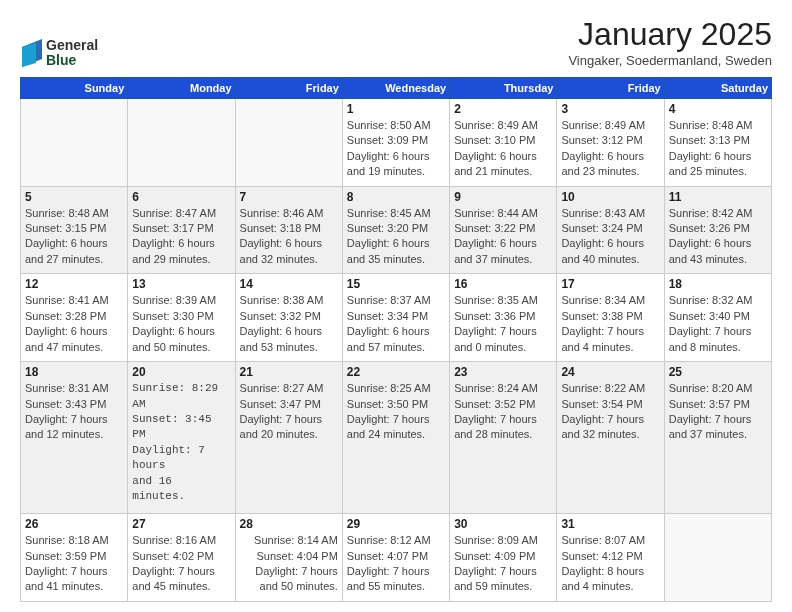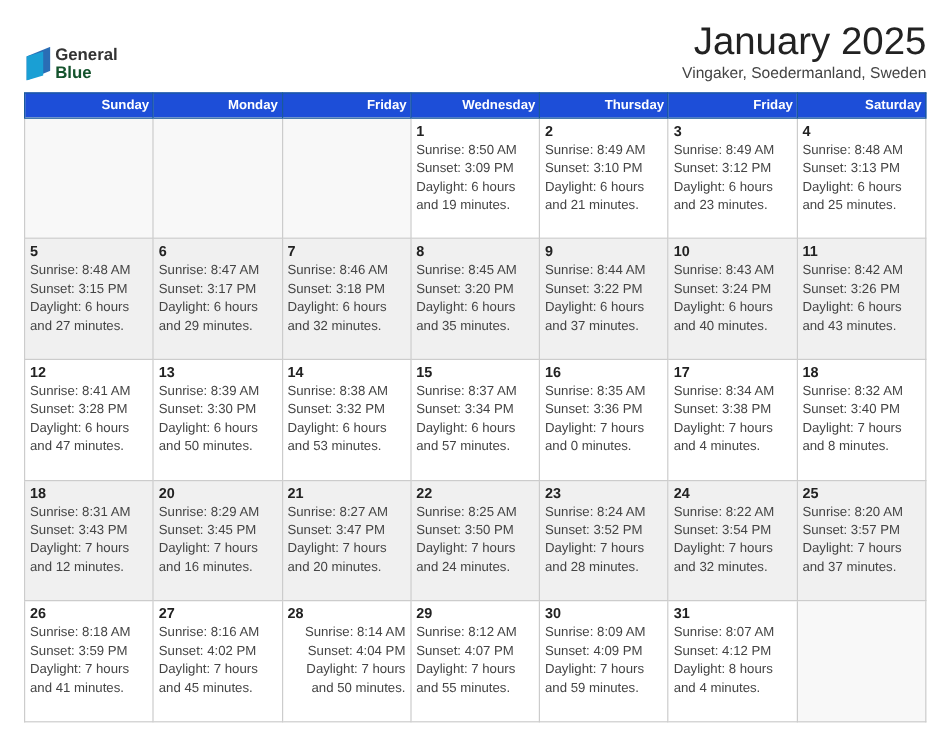--- a/index.html
+++ b/index.html
@@ -277,21 +277,21 @@
         <tr class="row-shaded">
           <td>
             <span class="day-number">18</span>
             <div class="day-info" style="white-space: pre-line;">Sunrise: 8:31 AM
 Sunset: 3:43 PM
 Daylight: 7 hours
 and 12 minutes.</div>
           </td>
           <td>
             <span class="day-number">20</span>
-            <div class="day-info" style="white-space: pre-line;">Sunrise: 8:29 AM
+            <div class="day-info" style="white-space: pre-line; font-family: Liberation Mono, monospace;">Sunrise: 8:29 AM
 Sunset: 3:45 PM
 Daylight: 7 hours
 and 16 minutes.</div>
           </td>
           <td>
             <span class="day-number">21</span>
             <div class="day-info" style="white-space: pre-line;">Sunrise: 8:27 AM
 Sunset: 3:47 PM
 Daylight: 7 hours
 and 20 minutes.</div>

